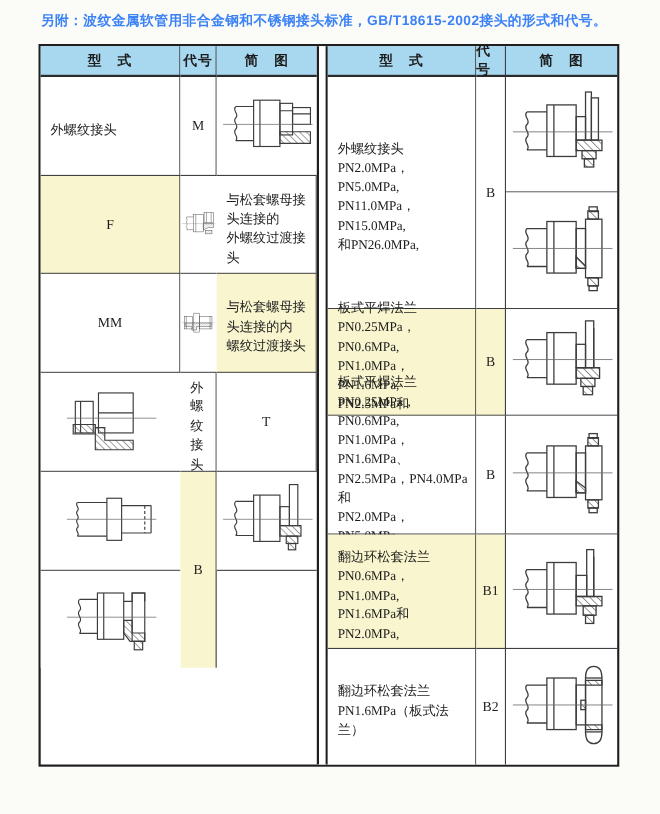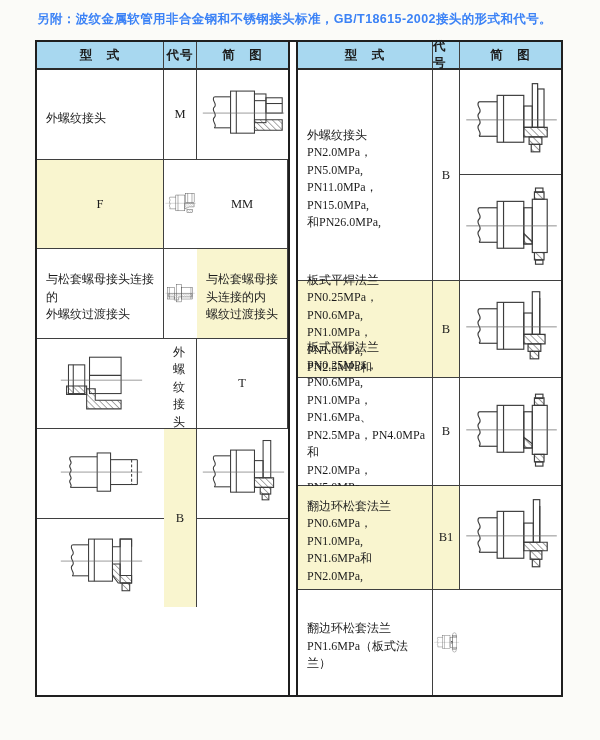--- a/index.html
+++ b/index.html
@@ -94,23 +94,23 @@
         <use href="#hose"></use>
         <rect x="60" y="9" width="24" height="26"></rect>
         <line x1="66" y1="9" x2="66" y2="35"></line>
         <line x1="78" y1="9" x2="78" y2="35"></line>
         <path d="M58,37 h26 v10 h-13 l-13,6 z" fill="url(#hat)"></path>
         <rect x="64" y="54" width="16" height="9" fill="url(#hat)"></rect>
         <line class="cl" x1="4" y1="37" x2="89" y2="37"></line>
       </svg>
     </div>
 
-    <div class="c code">MM</div>
     <div class="c type">与松套螺母接头连接的
 外螺纹过渡接头</div>
+    <div class="c code">MM</div>
     <div class="c diag ncr">
       <svg class="dg" width="88" height="76" viewBox="0 0 92 78">
         <rect x="10" y="21" width="20" height="32"></rect>
         <line x1="15" y1="21" x2="15" y2="53"></line>
         <rect x="34" y="13" width="15" height="48"></rect>
         <rect x="49" y="21" width="31" height="32"></rect>
         <line x1="75" y1="21" x2="75" y2="53"></line>
         <path d="M12,38 h66 v9 h-37 v9 h-12 v-9 h-17 z" fill="url(#hat)"></path>
         <line class="cl" x1="4" y1="37" x2="86" y2="37"></line>
       </svg>
@@ -259,20 +259,21 @@
         <line x1="73" y1="9" x2="73" y2="43"></line>
         <path d="M58,43 h22 v8 h-22 z" fill="url(#hat)"></path>
         <rect x="64" y="51" width="11" height="8" fill="url(#hat)"></rect>
         <rect x="66" y="59" width="7" height="7" fill="url(#hat)"></rect>
         <line class="cl" x1="4" y1="37" x2="89" y2="37"></line>
       </svg>
     </div>
 
     <div class="c type nbb">翻边环松套法兰
 PN1.6MPa（板式法兰）</div>
+    <div class="c code nbb">B2</div>
     <div class="c diag ncr nbb">
       <svg class="dg" width="98" height="84" viewBox="0 0 92 78">
         <use href="#hose"></use>
         <rect x="58" y="20" width="8" height="34"></rect>
         <rect x="66" y="14" width="14" height="46"></rect>
         <path d="M66,14 q0,-10 7,-10 q7,0 7,10"></path>
         <path d="M66,60 q0,10 7,10 q7,0 7,-10"></path>
         <rect x="62" y="33" width="4" height="8" fill="url(#hat)"></rect>
         <path d="M66,16 h14 v4 h-14 z" fill="url(#hat)"></path>
         <path d="M66,54 h14 v4 h-14 z" fill="url(#hat)"></path>

